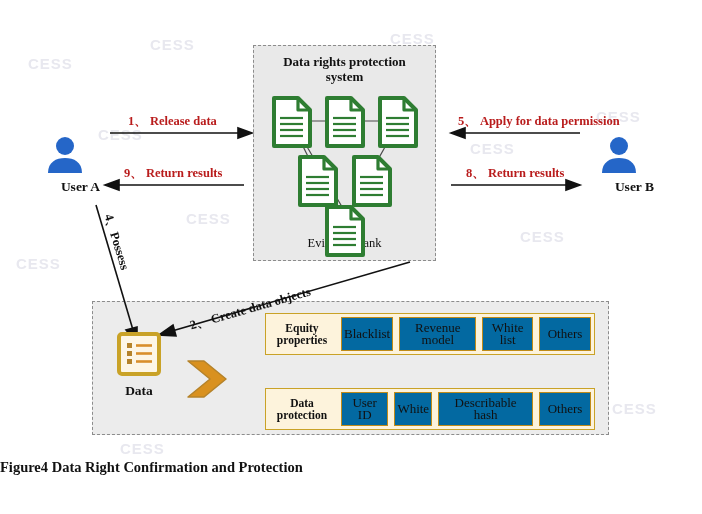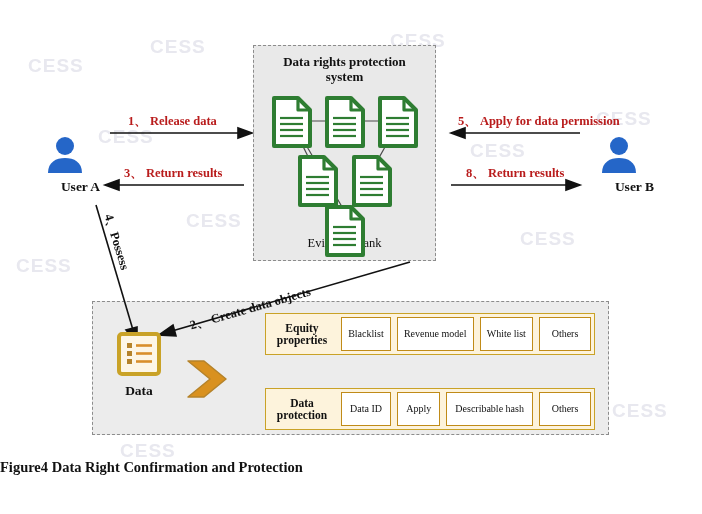--- a/index.html
+++ b/index.html
@@ -17,21 +17,21 @@
     position:absolute;
     color:#e8e8ef;
     font-family:"Liberation Sans", sans-serif;
     font-size:13px;
     font-weight:700;
     letter-spacing:1px;
     white-space:nowrap;
     user-select:none;
     pointer-events:none;
   }
-  .wm .wmark{font-size:19px;}
+  .wm .wmark{font-size:15px;}
 
   
   .panel{
     position:absolute;
     background:#ebebeb;
     border:1px dashed #8c8c8c;
     box-sizing:border-box;
   }
   #system-panel{left:253px;top:45px;width:183px;height:216px;background:#e9e9e9;}
   #objects-panel{left:92px;top:301px;width:517px;height:134px;background:#ececec;}
@@ -105,23 +105,23 @@
     text-align:center;
     font-size:11.5px;font-weight:bold;color:#111;
     line-height:12px;
     background:transparent;
   }
   .attr-cell{
     flex:1 1 auto;
     display:flex;align-items:center;justify-content:center;
     text-align:center;
     box-sizing:border-box;
-    background:#ffffff;
+    background:#0369a1;
     border:1px solid #c08b18;
-    font-size:10px;color:#111;
+    font-size:13px;color:#111;
     line-height:12px;
     padding:0 2px;
   }
   .attr-cell.narrow{flex:0 0 52px;}
 
   
   #caption{
     position:absolute;left:0;right:0;top:459px;
     text-align:left;
     font-size:14.5px;font-weight:bold;color:#111;
@@ -251,21 +251,21 @@
 
   <div class="user" id="user-b">
     <svg class="person" width="44" height="44" viewBox="0 0 44 44">
       <circle cx="22" cy="13" r="9" fill="#2566c8"></circle>
       <path d="M5,40 C5,29 13,25 22,25 C31,25 39,29 39,40 Z" fill="#2566c8"></path>
     </svg>
     <span class="uname">User B</span>
   </div>
 
   <div class="flow-label" style="left:128px;top:113px;">1、 Release data</div>
-  <div class="flow-label" style="left:124px;top:165px;">3、 Return results</div>
+  <div class="flow-label" style="left:124px;top:165px;">9、 Return results</div>
   <div class="flow-label" style="left:458px;top:113px;">5、 Apply for data permission</div>
   <div class="flow-label" style="left:466px;top:165px;">8、 Return results</div>
 
   <div class="rot-label" style="left:116px;top:212px;transform:rotate(73deg);">4、Possess</div>
   <div class="rot-label" style="left:188px;top:318px;transform:rotate(-16deg);">2、 Create data objects</div>
 
   <div id="data-node">
     <svg width="48" height="48" viewBox="0 0 48 48">
       <rect x="4" y="4" width="40" height="40" rx="3" fill="#fdf6e6" stroke="#c9a227" stroke-width="4"></rect>
       <g fill="#b5832a">
@@ -293,21 +293,21 @@
     <div class="attr-cell">Blacklist</div>
     <div class="attr-cell">Revenue model</div>
     <div class="attr-cell">White list</div>
     <div class="attr-cell narrow">Others</div>
   </div>
 
   <div class="attr-row" id="properties-row">
     <div class="attr-head">
       <span><span>Data</span><br><span>protection</span></span>
     </div>
-    <div class="attr-cell">Data ID</div>
-    <div class="attr-cell">Apply</div>
+    <div class="attr-cell">User ID</div>
+    <div class="attr-cell">White</div>
     <div class="attr-cell">Describable hash</div>
     <div class="attr-cell narrow">Others</div>
   </div>
 
   <div id="caption">Figure4 Data Right Confirmation and Protection</div>
 
 </div>
 
 </body></html>

